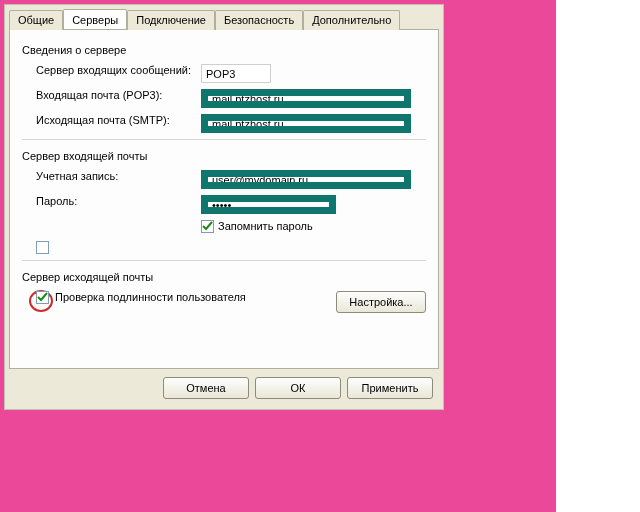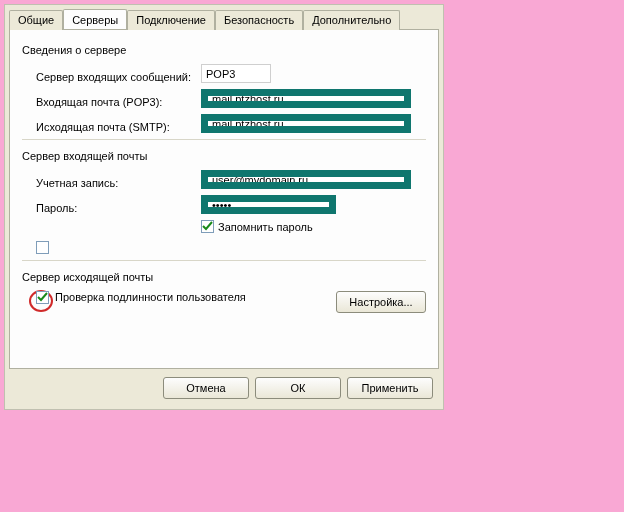--- a/index.html
+++ b/index.html
@@ -1,31 +1,31 @@
 <!DOCTYPE html>
 <html><head>
 <meta charset="utf-8">
 <style>
   html,body{margin:0;padding:0;font-family:Tahoma,Arial,sans-serif;font-size:11px;color:#000;background:#fff}
-  .window{width:624px;height:512px;background:#f9a8d4;position:relative}
+  .window{width:556px;height:512px;background:#ec4899;position:relative}
   .dialog{position:absolute;left:4px;top:4px;width:440px;background:#ece9d8;border:1px solid #c0c0b0;box-sizing:border-box}
   .tabs{display:flex;padding:4px 4px 0 4px;gap:0}
   .tab{padding:3px 8px 3px 8px;border:1px solid #b0b0a0;border-bottom:none;background:#ece9d8;margin-right:0;cursor:default;border-top-left-radius:2px;border-top-right-radius:2px;position:relative;top:1px}
   .tab.active{background:#fdfdfd;padding-top:4px;top:0;z-index:2}
   .tab-body{margin:0 4px 8px 4px;background:#fdfdfd;border:1px solid #b0b0a0;padding:10px 12px 20px 12px;min-height:340px;box-sizing:border-box}
   .group-label{margin:4px 0 8px 0}
   .sep{border-top:1px solid #d8d6c8;margin:4px 0 10px 0}
-  .row{display:flex;align-items:flex-end;margin:6px 0;padding-left:14px}
+  .row{display:flex;align-items:flex-start;margin:6px 0;padding-left:14px}
   .lbl{width:165px;flex:0 0 165px}
   .input{border:7px solid #0f766e;background:#fff;height:19px;padding:1px 4px;font:inherit;box-sizing:border-box}
   .input.small{width:70px}
   .input.med{width:210px}
   .input.pwd{width:135px}
   .subrow{display:flex;align-items:center;margin:6px 0;padding-left:179px}
-  .chk{display:inline-flex;align-items:center;gap:4px}
+  .chk{display:inline-flex;align-items:flex-start;gap:4px}
   .tick{width:13px;height:13px;border:1px solid #7f9db9;background:#fff;display:inline-block;box-sizing:border-box;position:relative}
   .tick svg{position:absolute;left:0;top:0}
   .row-spa{display:flex;align-items:center;gap:6px;margin:8px 0 6px 0;padding-left:14px}
   .auth-row{display:flex;align-items:flex-start;gap:6px;margin:8px 0;padding-left:14px}
   .circle{position:absolute;border:2px solid #d02a2a;background:transparent;width:20px;height:18px;border-radius:50%/50%;pointer-events:none}
   .btn{border:1px solid #8c8c7c;border-radius:3px;background:linear-gradient(#fdfdfd,#eae7d7);padding:2px 12px;min-width:70px;box-sizing:border-box;font:inherit;cursor:default;height:22px}
   .btn.small{min-width:0}
   .btnrow{display:flex;justify-content:flex-end;gap:6px;padding:0 10px 10px 0}
   .btnrow .btn{min-width:86px}
   .auth-row .gap{flex:1}

